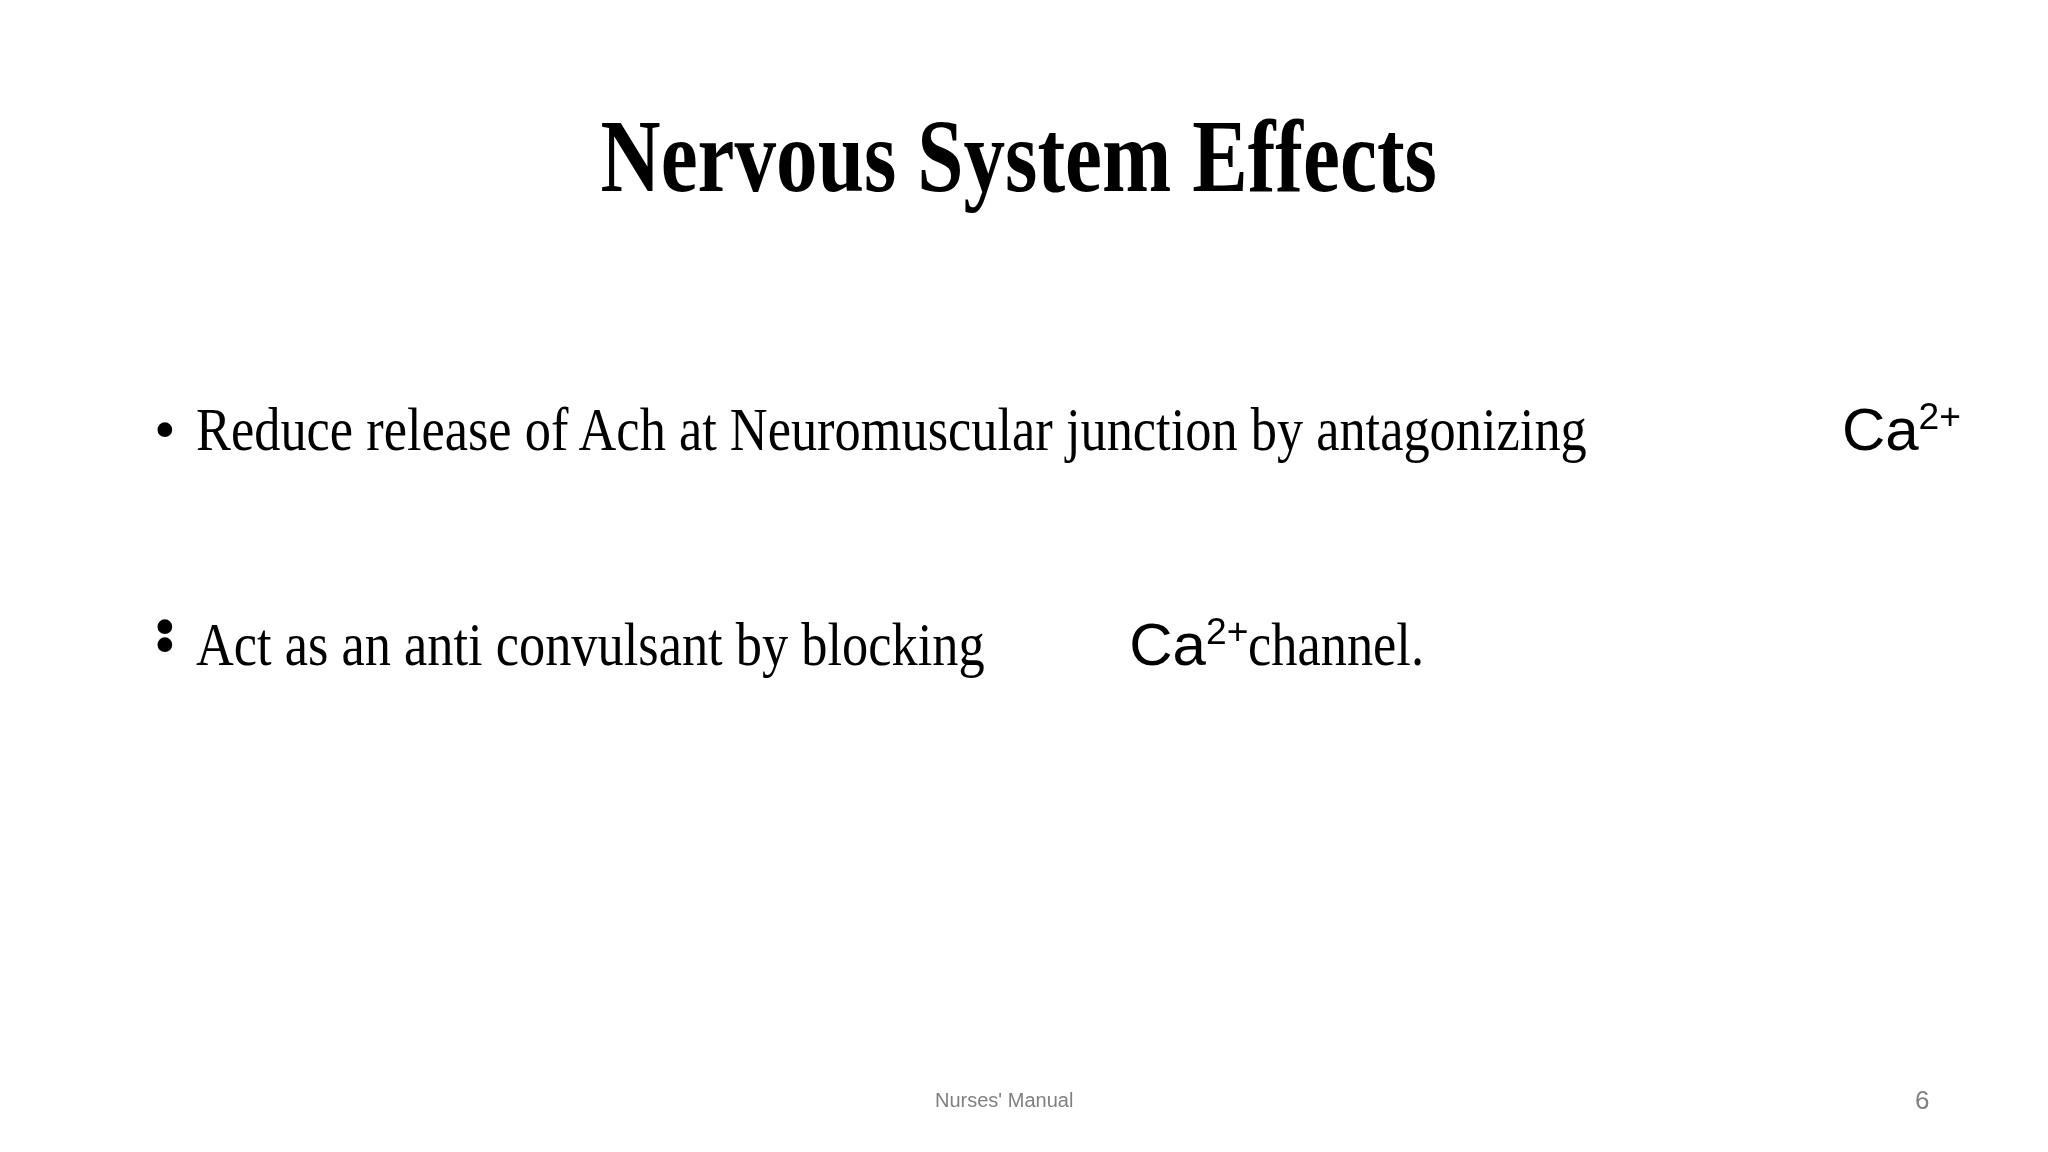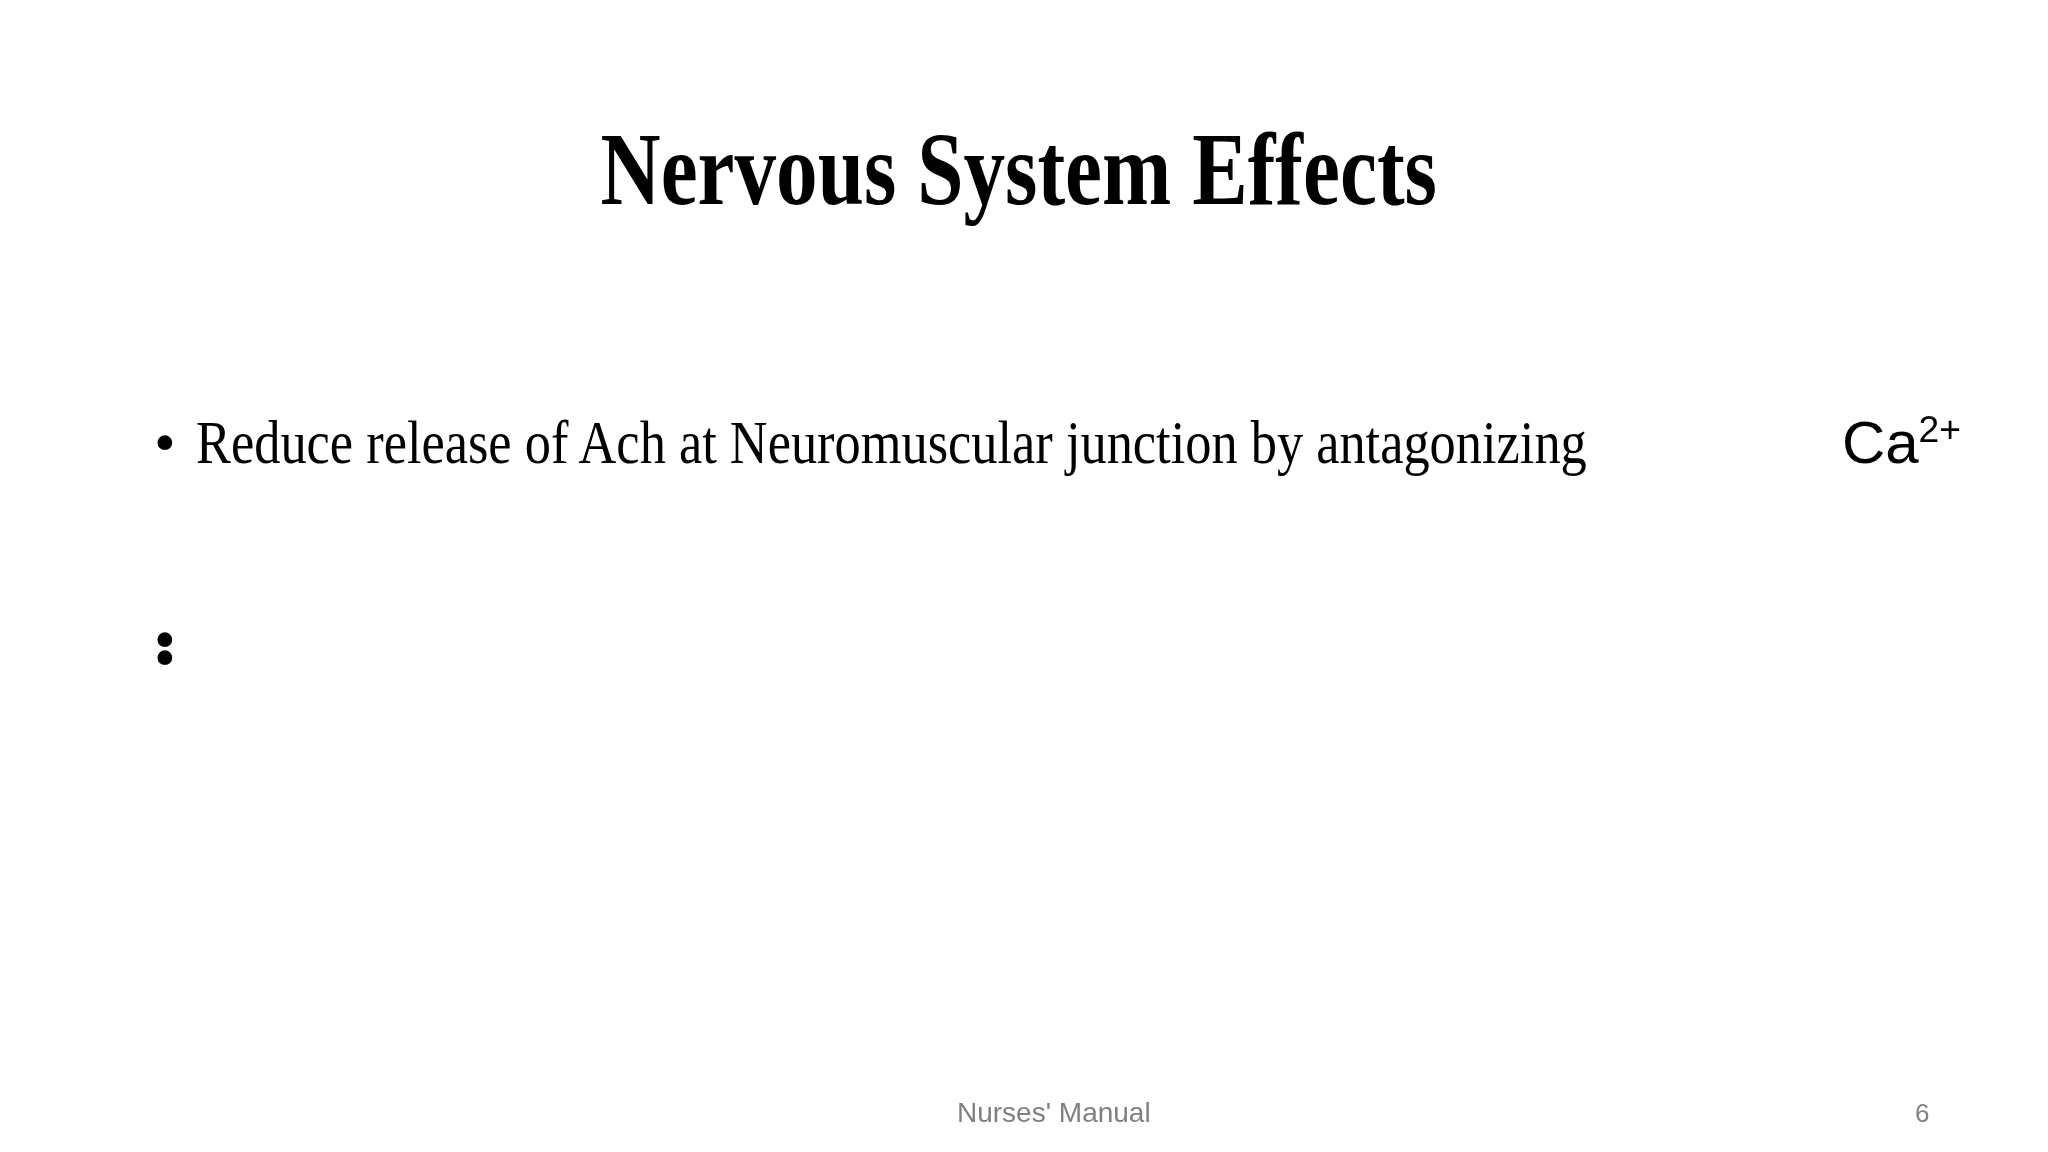--- a/index.html
+++ b/index.html
@@ -14,21 +14,20 @@
     overflow: hidden;
     font-family: "Liberation Serif", "DejaVu Serif", serif;
     -webkit-font-smoothing: antialiased;
   }
 
   #slide {
     position: relative;
     width: 2048px;
     height: 864px;
     background: #ffffff;
-    margin-top: 13px;
   }
 
   
   #title-block {
     position: absolute;
     left: 0;
     top: 104px;
     width: 2048px;
     text-align: center;
   }
@@ -119,23 +118,23 @@
     left: 0;
     top: 1082px;
     width: 2048px;
     height: 48px;
     font-family: "Liberation Sans", "DejaVu Sans", sans-serif;
     color: #808080;
   }
 
   #footer-label {
     position: absolute;
-    left: 957px;
+    left: 935px;
     top: 0;
-    font-size: 28px;
+    font-size: 20px;
     line-height: 36px;
     color: #808080;
     white-space: nowrap;
   }
 
   #slide-number {
     position: absolute;
     left: 1915px;
     top: 0;
     font-size: 26px;
@@ -166,20 +165,21 @@
     <div class="gap-2"></div>
 
     <div class="bullet-item">
       <span class="marker">•</span>
     </div>
 
     <div class="gap-2"></div>
 
     <div class="bullet-item">
       <span class="marker">•</span>
+      <span class="bullet-text"><span class="cond">Act as an anti convulsant by blocking </span><span class="chem"><span>Ca</span><sup>2+</sup></span><span class="cond"> channel.</span></span>
     </div>
 
   </div>
 
   <div id="footer">
     <span id="footer-label">Nurses' Manual</span>
     <span id="slide-number">6</span>
   </div>
 
 </div>

